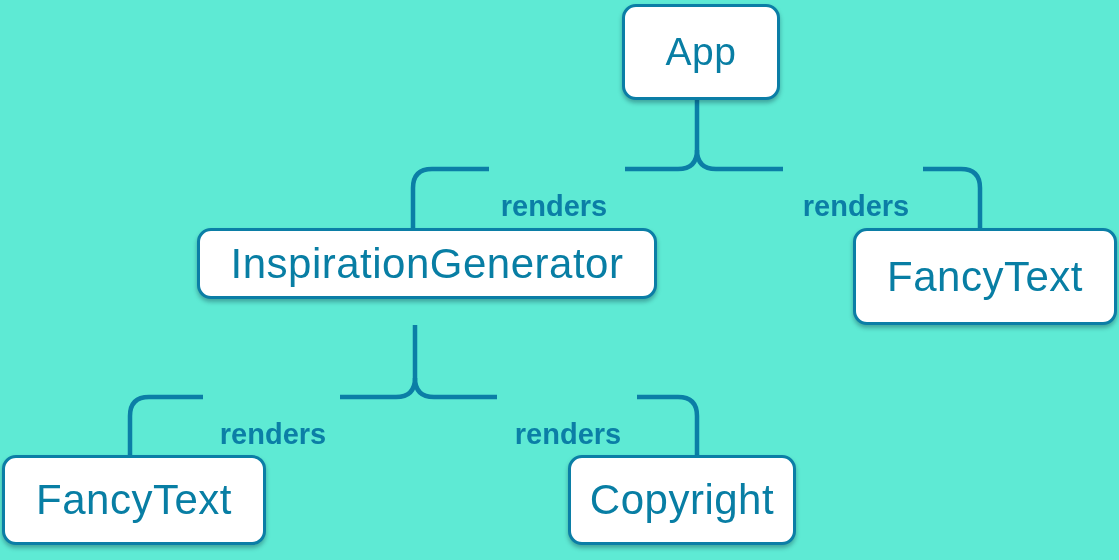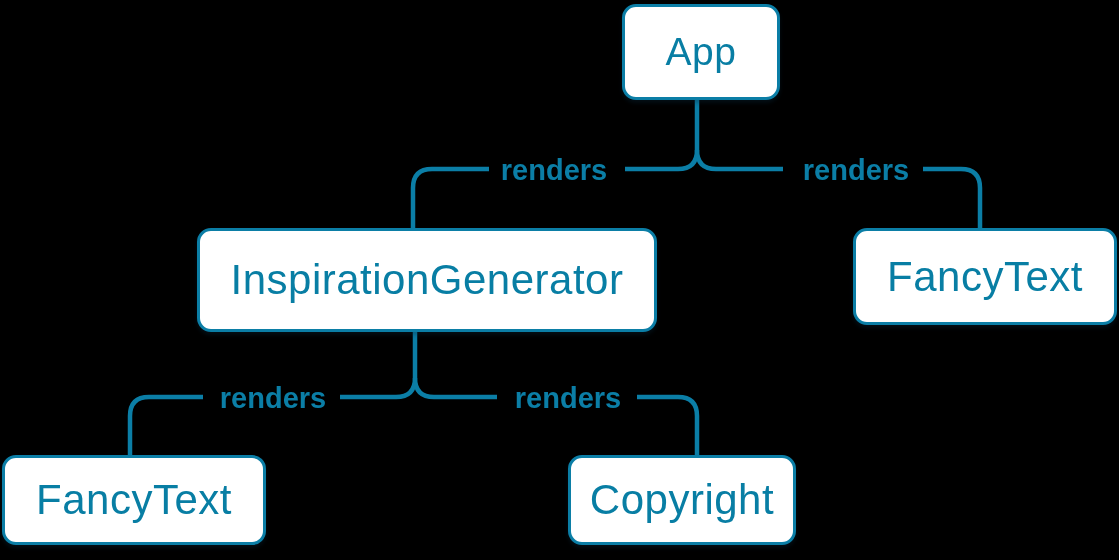--- a/index.html
+++ b/index.html
@@ -4,21 +4,21 @@
 <style>
   html, body {
     margin: 0;
     padding: 0;
     background: #4a7051;
   }
   .canvas {
     position: relative;
     width: 1119px;
     height: 560px;
-    background: #000000;
+    background: #5eead4;
     overflow: hidden;
     font-family: "Liberation Sans", sans-serif;
   }
   .edges-svg {
     position: absolute;
     left: 0;
     top: 0;
     width: 1119px;
     height: 560px;
   }
@@ -36,32 +36,33 @@
     display: flex;
     align-items: center;
     justify-content: center;
     color: #087ea4;
     font-size: 42px;
     font-weight: 500;
     letter-spacing: 0.5px;
     box-shadow: 0 3px 4px rgba(10, 40, 60, 0.35);
   }
   .node-app               { left: 622px; top: 4px;   width: 158px; height: 96px; font-size: 39px; }
-  .node-inspiration      { left: 197px; top: 228px; width: 460px; height: 104px; }
+  .node-inspiration      { left: 197px; top: 228px; width: 460px; height: 71px; }
   .node-fancytext-top    { left: 853px; top: 228px; width: 264px; height: 97px; }
   .node-fancytext-bottom { left: 2px;   top: 455px; width: 264px; height: 90px; }
   .node-copyright        { left: 568px; top: 455px; width: 228px; height: 90px; }
   .edge-label {
     position: absolute;
     transform: translate(-50%, -50%);
     color: #0b7ea6;
     font-size: 29px;
     font-weight: 700;
     line-height: 1;
     white-space: nowrap;
+    margin-top: 36px;
   }
   .edge-label-1 { left: 554px; top: 170px; }
   .edge-label-2 { left: 856px; top: 170px; }
   .edge-label-3 { left: 273px; top: 398px; }
   .edge-label-4 { left: 568px; top: 398px; }
 </style>
 </head>
 <body>
 
 <div class="canvas">

